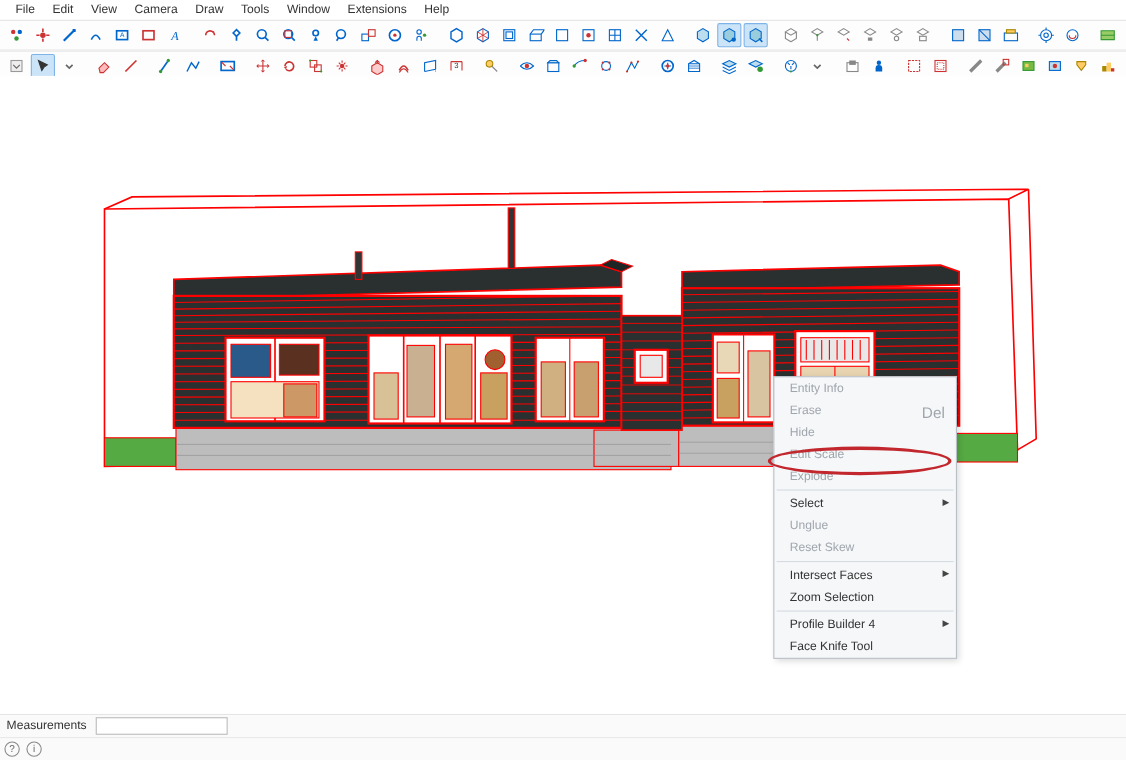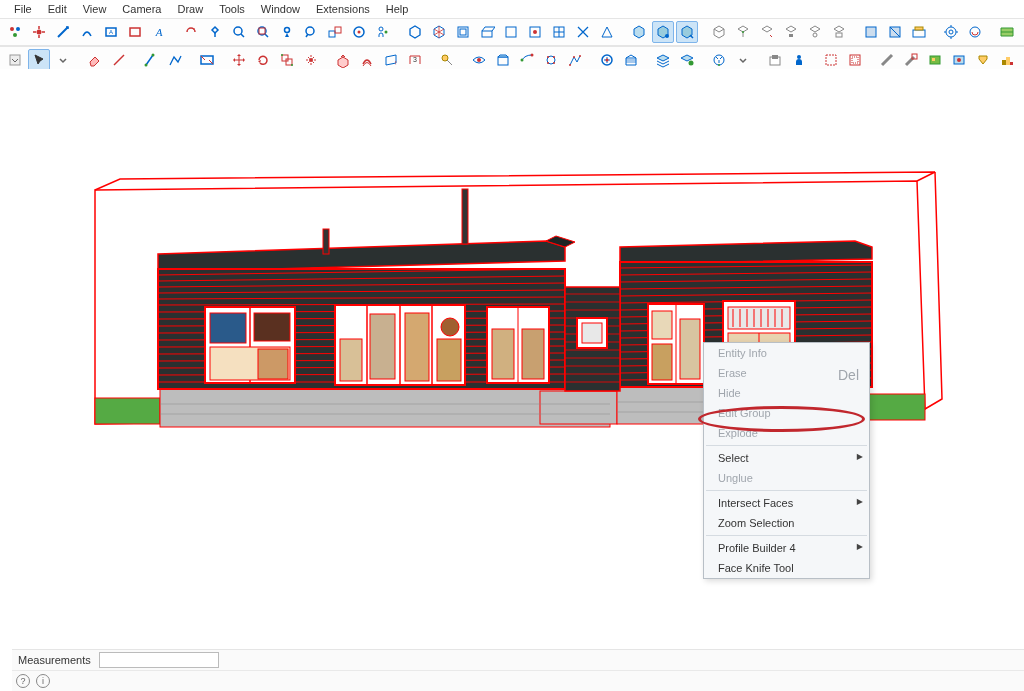--- a/index.html
+++ b/index.html
@@ -81,21 +81,21 @@
     position: absolute;
     top: 406px; left: 698px;
     width: 167px; height: 26px;
     border: 3px solid #c1272d;
     border-radius: 50%;
     z-index: 101;
     pointer-events: none;
   }
 
   .statusbar {
-    position: absolute; bottom: 0; left: 12px; right: 0;
+    position: absolute; bottom: 0; left: 0; right: 0;
     height: 42px;
     border-top: 1px solid #e5e5e5;
     background: #fafafa;
     font-size: 11px;
   }
   .status-row1 {
     display: flex; align-items: center; height: 20px; padding: 0 6px;
     gap: 8px;
   }
   .status-row1 input {
@@ -783,25 +783,26 @@
       <line x1="759" y1="264" x2="759" y2="310"></line>
     </g>
 
   </svg>
 </div>
 
 <div class="context-menu" id="ctx-menu">
     <div class="cmi disabled">Entity Info</div>
     <div class="cmi disabled">Erase<span class="short">Del</span></div>
     <div class="cmi disabled">Hide</div>
-    <div class="cmi disabled">Edit Group</div>
+    <div class="cmi disabled">Edit Scale</div>
     <div class="cmi disabled">Explode</div>
     <div class="csep"></div>
     <div class="cmi">Select<span class="sub">▶</span></div>
     <div class="cmi disabled">Unglue</div>
+    <div class="cmi disabled">Reset Skew</div>
     <div class="csep"></div>
     <div class="cmi">Intersect Faces<span class="sub">▶</span></div>
     <div class="cmi">Zoom Selection</div>
     <div class="csep"></div>
     <div class="cmi">Profile Builder 4<span class="sub">▶</span></div>
     <div class="cmi">Face Knife Tool</div>
   </div>
 <div class="highlight-oval"></div>
 
 <div class="statusbar">

